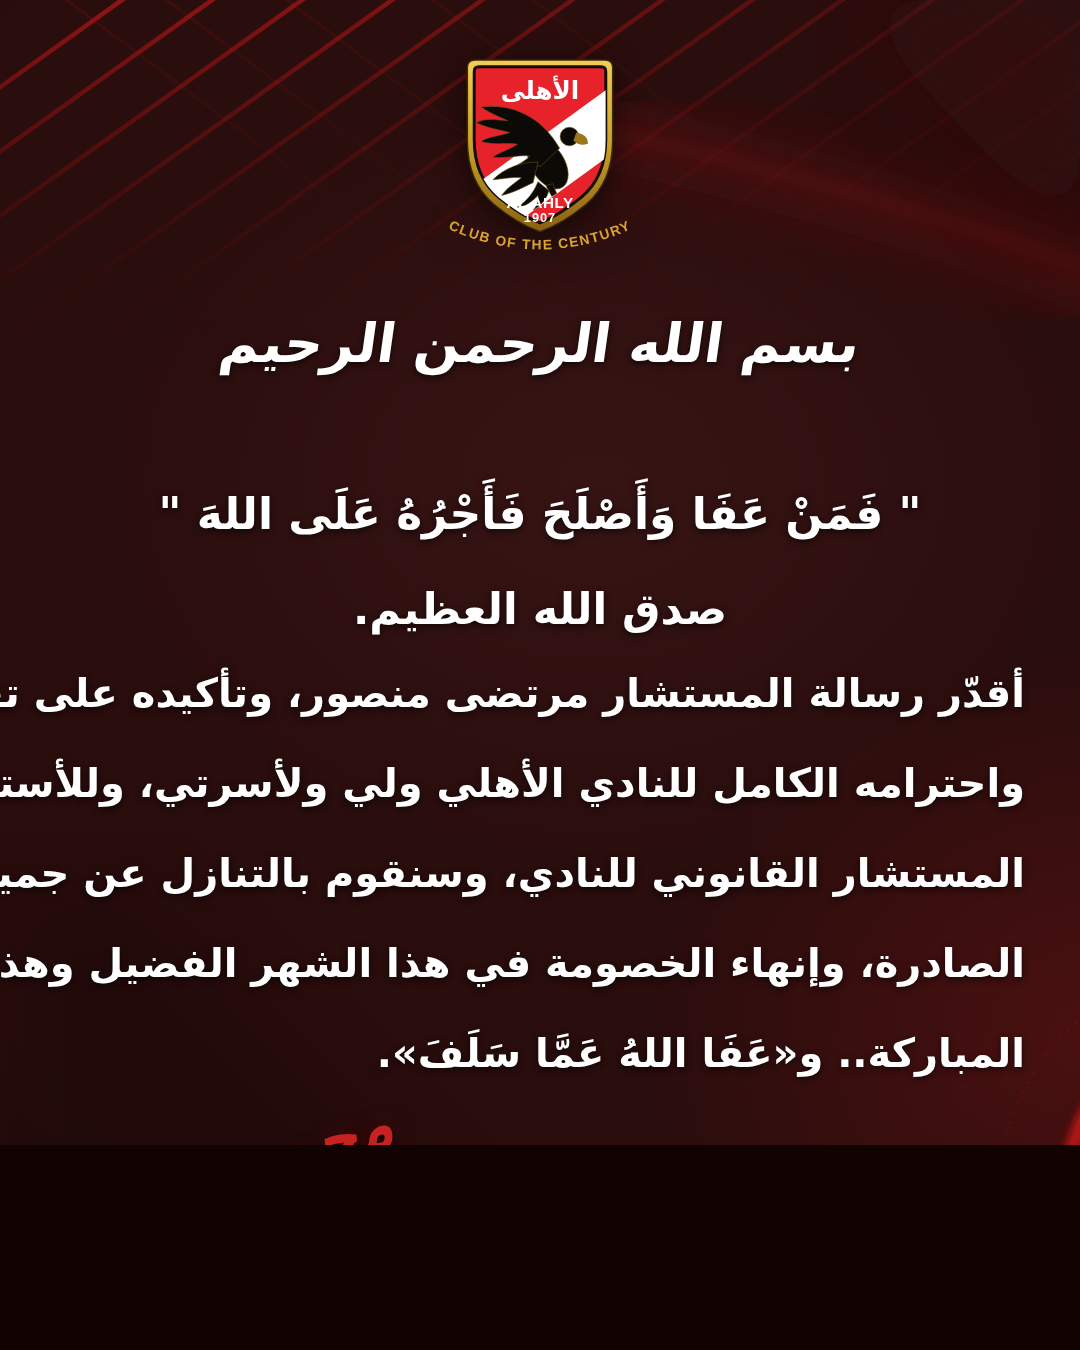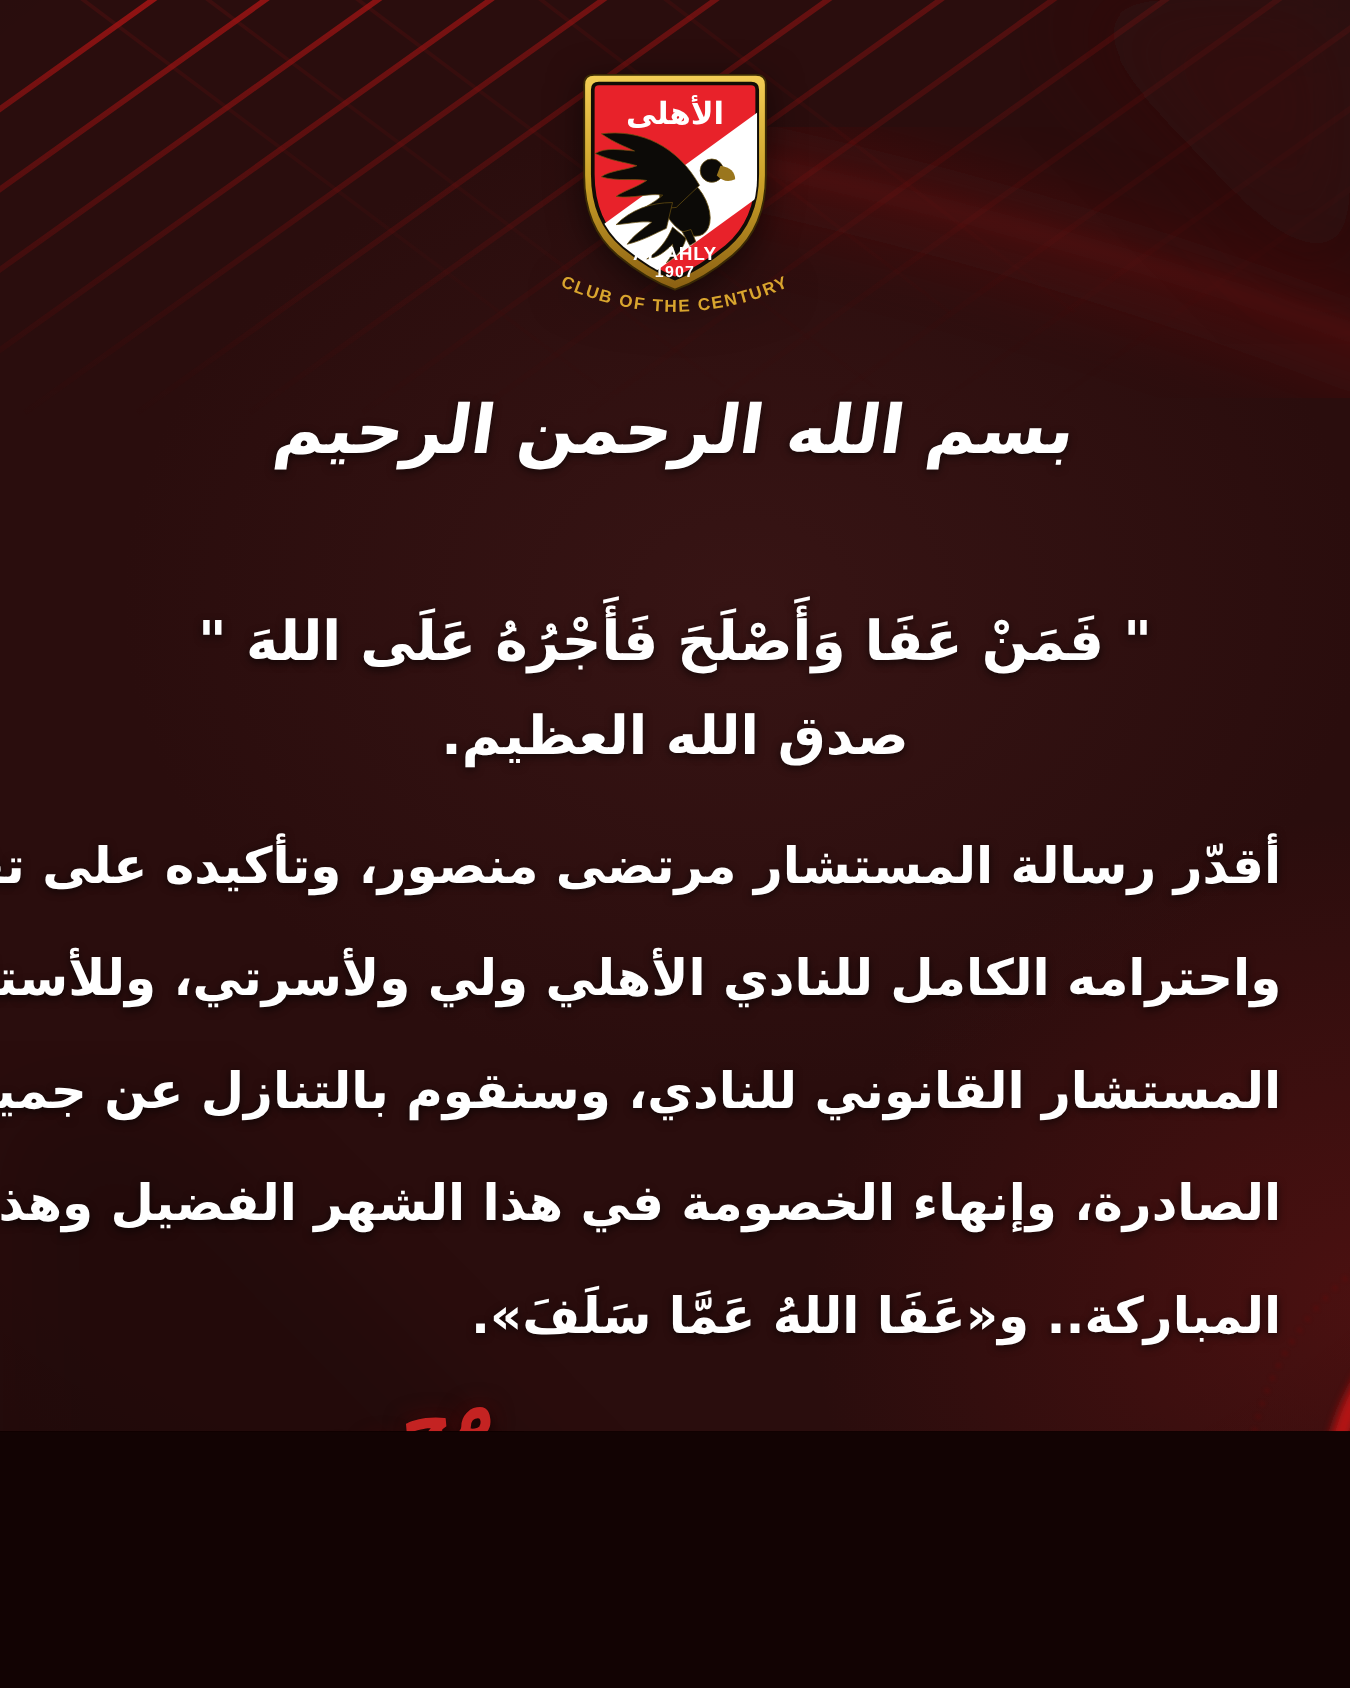--- a/index.html
+++ b/index.html
@@ -19,21 +19,21 @@
     width:236px;height:216px;
     filter:drop-shadow(0 6px 14px rgba(0,0,0,.55));
   }
   .logo .latin{font-family:"Liberation Sans", sans-serif;font-weight:bold;}
 
   .txt{position:absolute;left:0;right:0;color:#ffffff;direction:rtl;
        text-shadow:0 2px 7px rgba(0,0,0,.65);}
   .basmala{top:312px;text-align:center;font-size:54px;font-weight:700;
            transform:skewX(-8deg);letter-spacing:1px;}
   .verse{top:488px;text-align:center;font-size:44px;font-weight:700;}
-  .attribution{top:564px;text-align:center;font-size:43px;font-weight:700;}
+  .attribution{top:584px;text-align:center;font-size:43px;font-weight:700;}
 
   .statement{position:absolute;top:648px;left:55px;right:55px;color:#fff;
              direction:rtl;text-shadow:0 2px 7px rgba(0,0,0,.65);}
   .statement .line{
     height:90px;line-height:90px;font-size:40px;font-weight:700;
     text-align:justify;text-align-last:justify;text-justify:inter-word;
     white-space:nowrap;overflow:visible;
   }
   .statement .line.last{text-align:left;text-align-last:right;}
 

